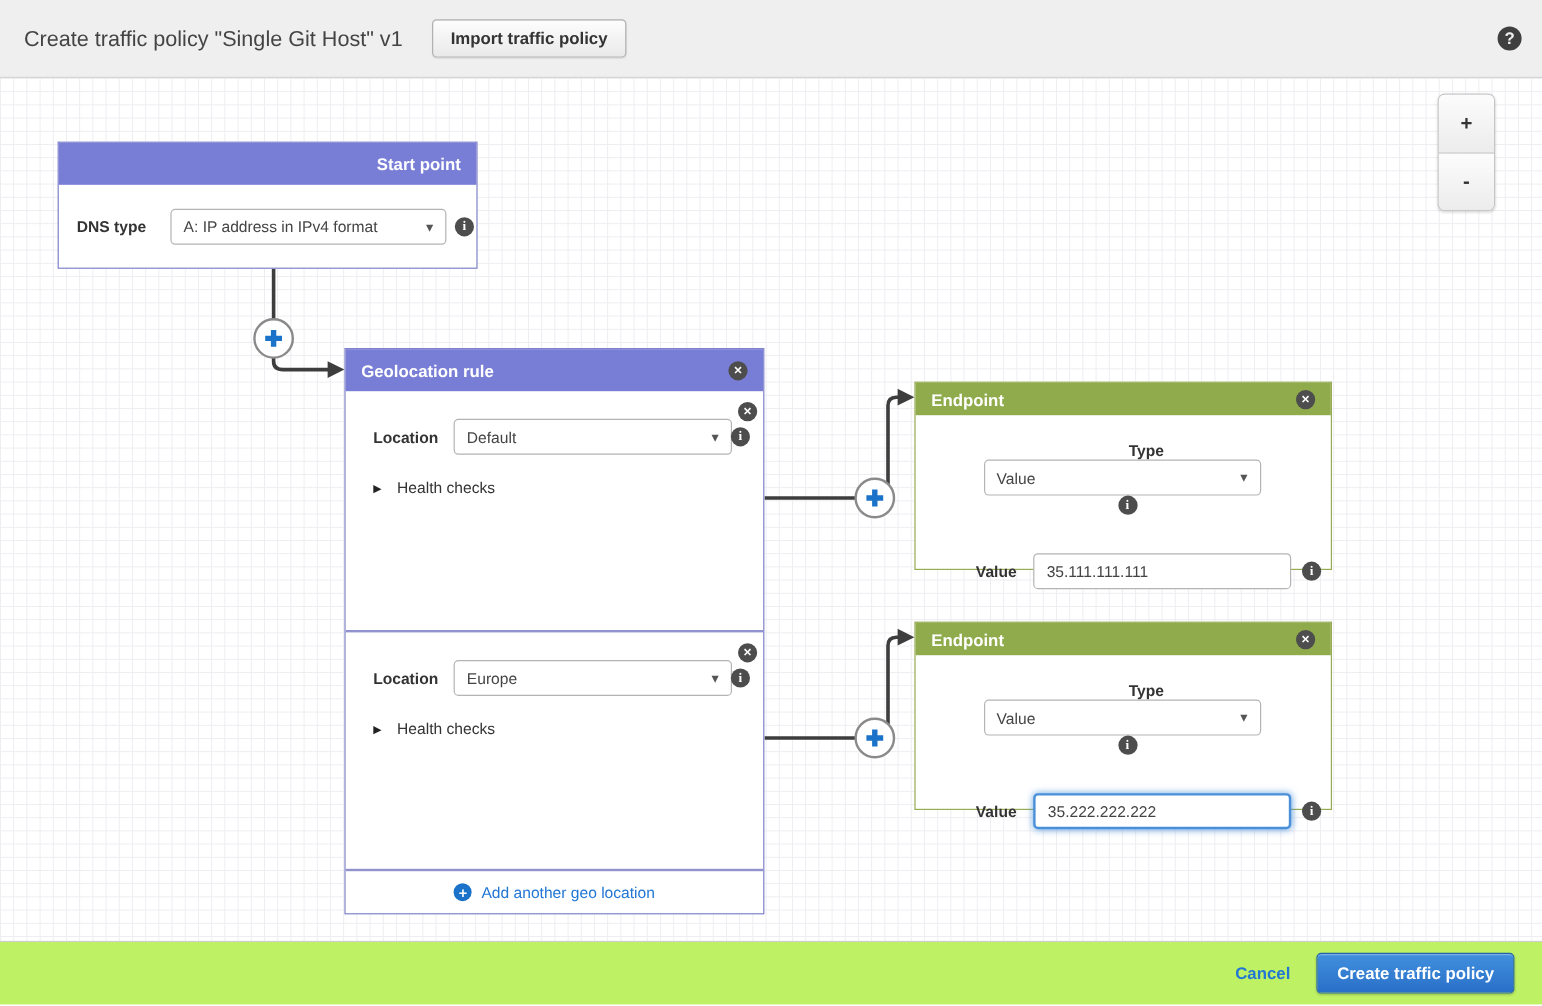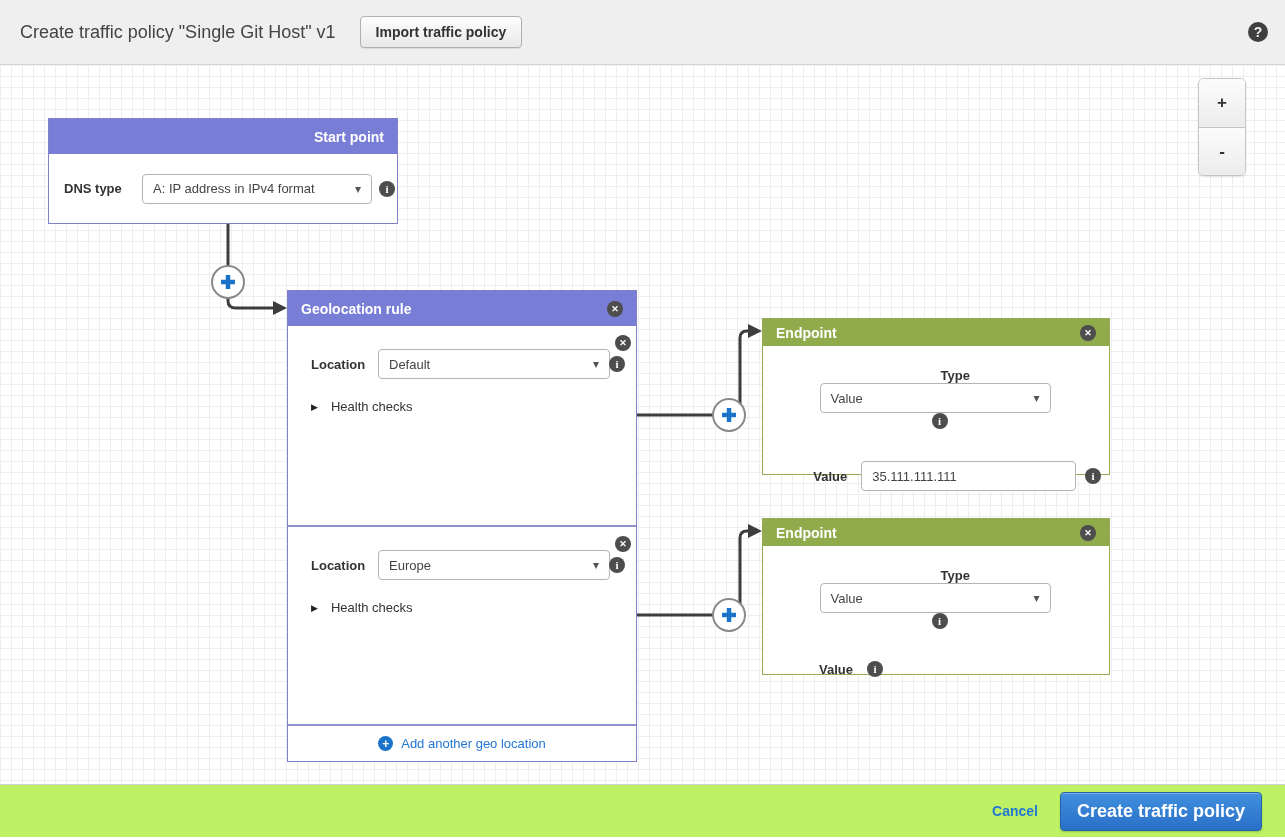--- a/index.html
+++ b/index.html
@@ -78,21 +78,21 @@
   .endpoint.ep2 { left:762px; top:453px; }
   .ep-row { display:flex; align-items:center; margin:0 8px 0 15px; }
   .ep-row.first { margin-top:22px;flex-direction:column; }
   .ep-row.secondrow { margin-top:32px; }
   .ep-row .field-label { width:75px; text-align:right; margin-right:14px; }
   .ep-row .dropdown, .ep-row .textinput { width:231px; margin-right:9px; }
 
   
   .page-footer { height:52px; display:flex; align-items:center; justify-content:flex-end; padding-right:23px; background:#bef264; }
   .cancel-link { font-size:14px; font-weight:bold; color:#2277d4; margin-right:22px; cursor:pointer; }
-  .create-btn { font-size:18px; font-weight:bold; color:#fff; padding:8px 16px;
+  .create-btn { font-size:14px; font-weight:bold; color:#fff; padding:8px 16px;
     background:linear-gradient(#418fde,#2970c8); border:1px solid #2463a8; border-radius:4px;
     box-shadow:inset 0 1px 0 rgba(255,255,255,.3), 0 1px 2px rgba(0,0,0,.2); cursor:pointer; }
 </style>
 </head>
 <body>
 
 <div class="top-header">
   <div class="page-title">Create traffic policy "Single Git Host" v1</div>
   <button class="import-btn">Import traffic policy</button>
   <div class="help-icon">?</div>
@@ -218,20 +218,21 @@
     <div class="ep-row first">
       <span class="field-label">Type</span>
       <div class="dropdown">
         <span>Value</span>
         <span class="caret">▾</span>
       </div>
       <span class="circle-icon info-icon">i</span>
     </div>
     <div class="ep-row secondrow">
       <span class="field-label">Value</span>
+      <div class="textinput focused">35.222.222.222</div>
       <span class="circle-icon info-icon">i</span>
     </div>
   </div>
 
 </div>
 
 <div class="page-footer">
   <span class="cancel-link">Cancel</span>
   <button class="create-btn">Create traffic policy</button>
 </div>

